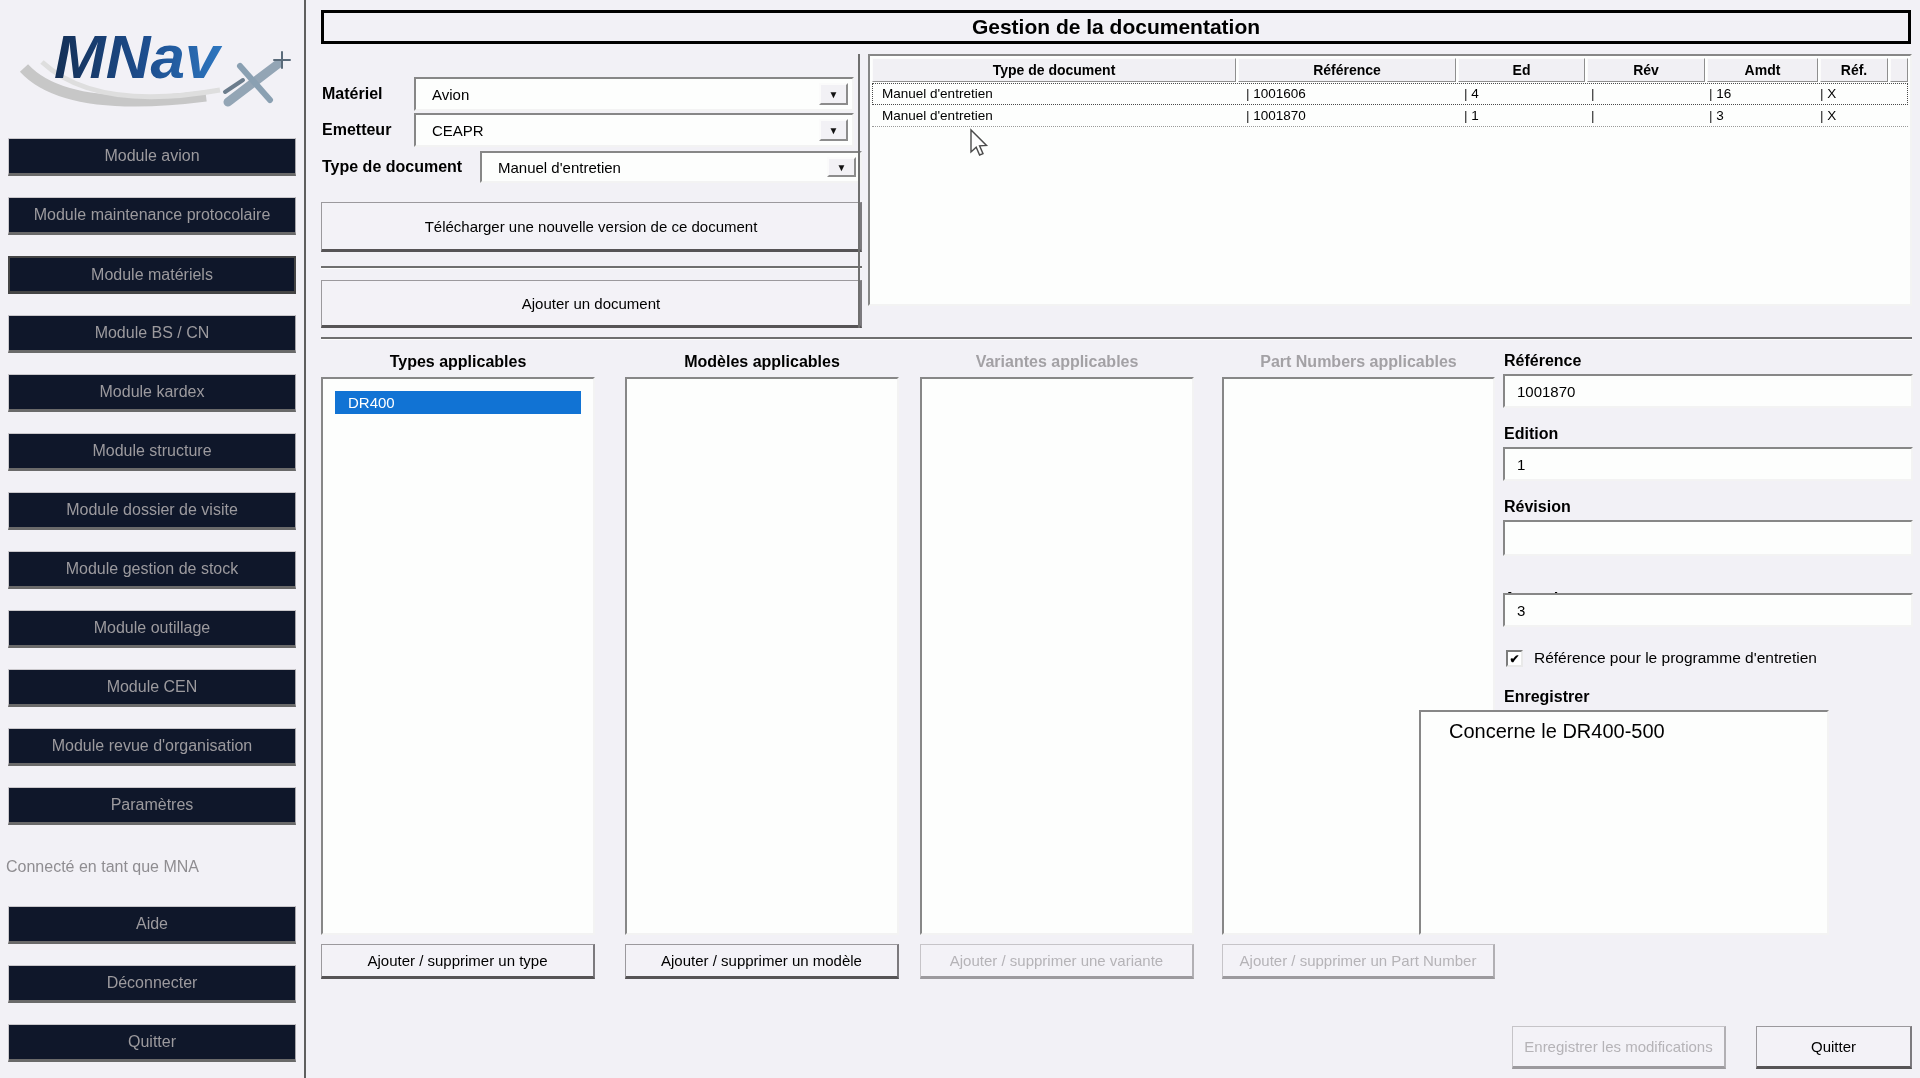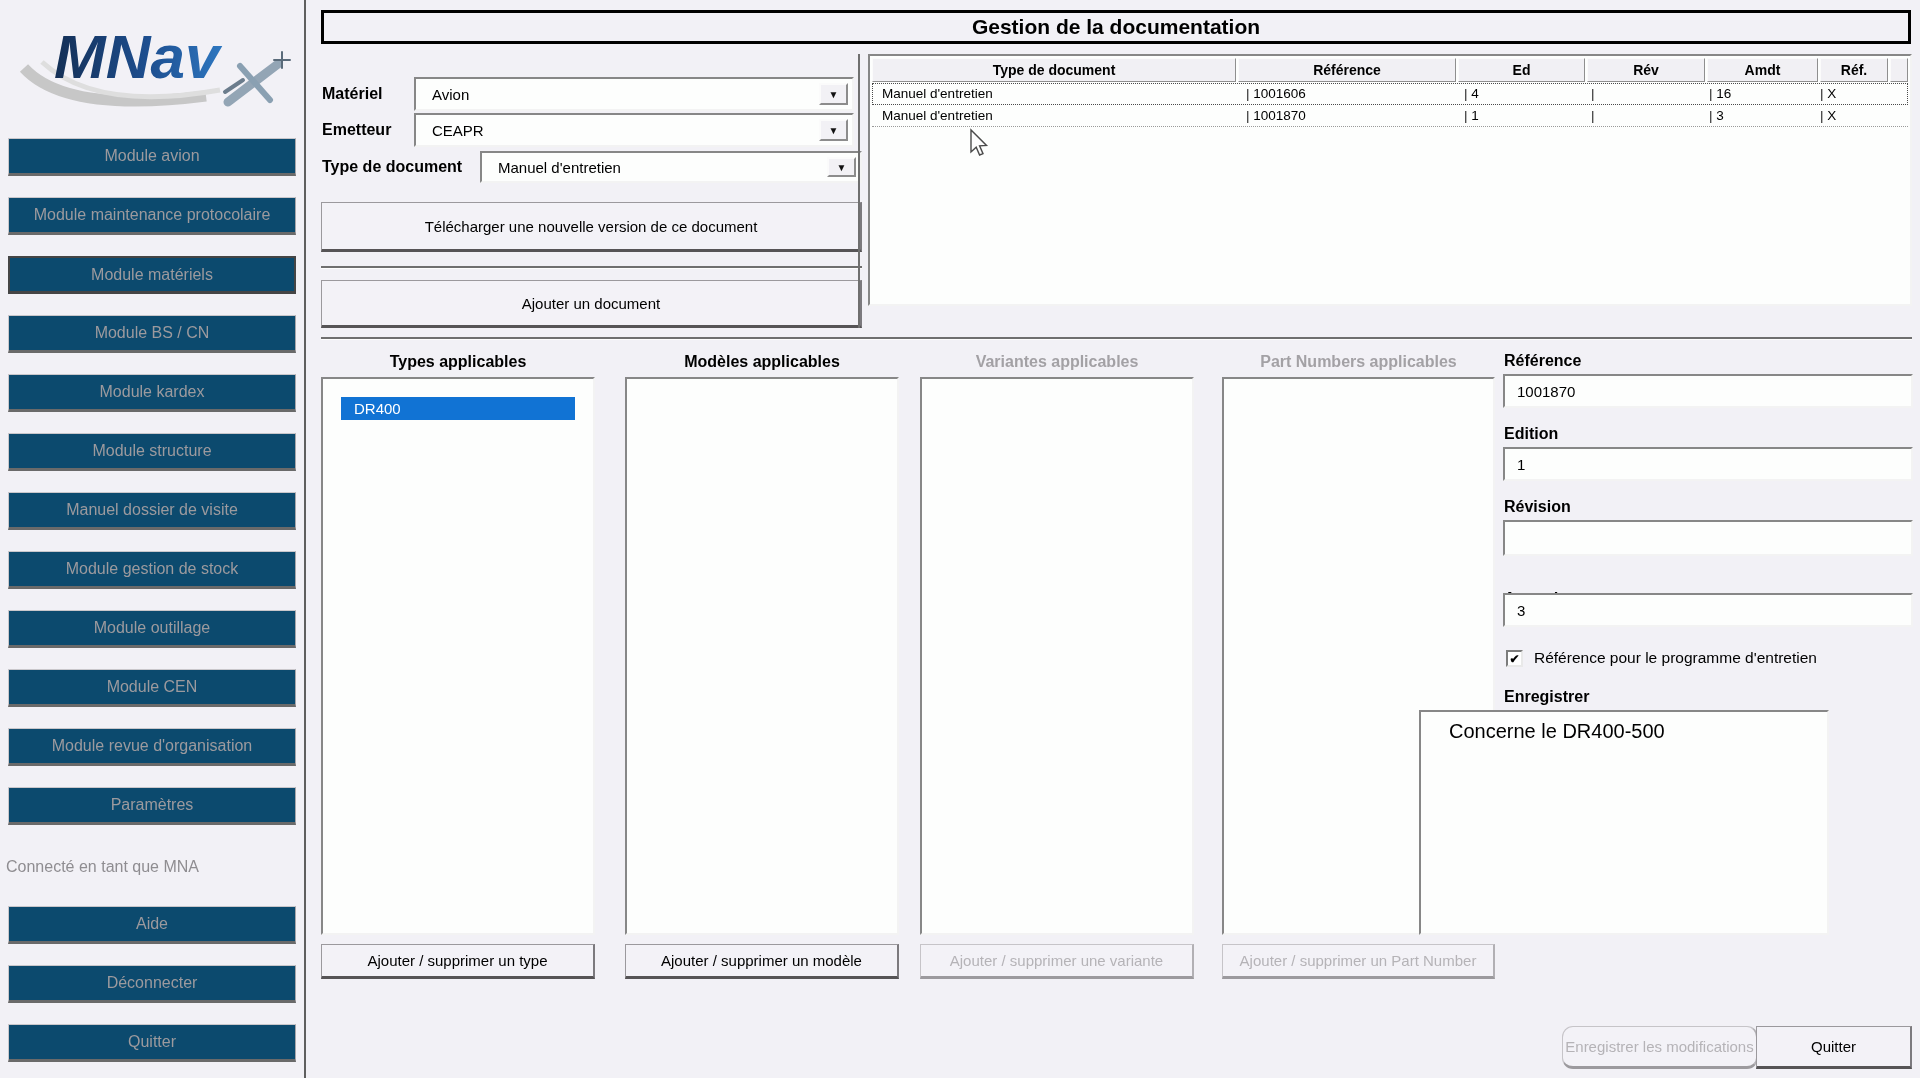--- a/index.html
+++ b/index.html
@@ -8,21 +8,21 @@
     background:#f2f1f6;
     font-family:"Liberation Sans", sans-serif;
     color:#000;
   }
   
   .sidebar{position:absolute;left:0;top:0;width:304px;height:1078px;background:#f2f1f6;border-right:2px solid #5f5f5f;}
   .logo{position:absolute;left:6px;top:4px;width:292px;height:120px;}
   .side-btn{
     position:relative;width:288px;height:38px;margin:0 0 21px 8px;
     display:flex;align-items:center;justify-content:center;
-    background:#0c4a6e;color:#9c9a9e;font-size:16px;
+    background:#0f172a;color:#9c9a9e;font-size:16px;
     border:1px solid #c9c7cb;border-bottom:3px solid #6a6a6a;border-right:1px solid #a8a6aa;
     cursor:default;box-sizing:border-box;text-align:center;
   }
   .side-btn.active{border:2px solid #454545;border-bottom:3px solid #454545;}
   .side-modules{position:absolute;left:0;top:138px;}
   .connected{position:absolute;left:6px;top:858px;font-size:16px;color:#8f8d91;}
   .side-footer{position:absolute;left:0;top:906px;}
   
   .sunken{
     background:#fdfefd;box-sizing:border-box;
@@ -61,37 +61,37 @@
     font-weight:bold;font-size:14px;flex:0 0 auto;
   }
   .doc-th.filler{flex:1;}
   .doc-row{display:flex;height:21px;align-items:center;border-bottom:1px dotted #9a9a9a;}
   .doc-row.focused{outline:1px dotted #4a4a4a;outline-offset:-1px;}
   .doc-cell{font-size:13.5px;white-space:nowrap;overflow:hidden;flex:0 0 auto;box-sizing:border-box;padding-left:10px;}
   .doc-cell.piped::before{content:"| ";white-space:pre;color:#1a1a1a;}
   
   .list-title{position:absolute;height:20px;text-align:center;font-size:16px;font-weight:bold;}
   .list-title.disabled{color:#a3a1a5;}
-  .list-box{position:absolute;top:377px;height:558px;padding:18px;}
+  .list-box{position:absolute;top:377px;height:558px;padding:12px;}
   .list-item{height:23px;line-height:23px;padding-left:13px;font-size:15px;}
   .list-item.selected{background:#1173d4;color:#fff;}
   .list-btn{position:absolute;top:944px;height:35px;}
   
   .fld-label{position:absolute;left:1504px;font-size:16px;font-weight:bold;}
   .fld-input{position:absolute;left:1503px;width:410px;font-size:15px;display:flex;align-items:center;padding-left:12px;}
   .checkbox{
     position:absolute;left:1506px;top:650px;width:17px;height:17px;box-sizing:border-box;
     background:#fff;border:2px solid;border-color:#7c7c7c #e9e9e9 #e9e9e9 #7c7c7c;
     display:flex;align-items:center;justify-content:center;font-size:12px;font-weight:bold;color:#000;
   }
   .checkbox.checked::after{content:"✔";}
   .checkbox-label{position:absolute;left:1534px;top:649px;font-size:15.5px;}
   .textarea{position:absolute;left:1419px;top:710px;width:410px;height:225px;font-size:20px;padding:8px 0 0 28px;}
   
-  .save-btn{position:absolute;left:1562px;top:1026px;width:196px;height:43px;border-radius:11px;}
+  .save-btn{position:absolute;left:1512px;top:1026px;width:214px;height:43px;}
   .quit-btn{position:absolute;left:1756px;top:1026px;width:156px;height:43px;}
   
   .cursor{position:absolute;left:966px;top:128px;width:24px;height:30px;pointer-events:none;}
 </style>
 </head>
 <body>
 
 <div class="sidebar">
   <svg class="logo" viewBox="0 0 292 120">
     <defs>
@@ -112,21 +112,21 @@
     </g>
   </svg>
 
   <div class="side-modules">
       <div class="side-btn">Module avion</div>
       <div class="side-btn">Module maintenance protocolaire</div>
       <div class="side-btn active">Module matériels</div>
       <div class="side-btn">Module BS / CN</div>
       <div class="side-btn">Module kardex</div>
       <div class="side-btn">Module structure</div>
-      <div class="side-btn">Manuel dossier de visite</div>
+      <div class="side-btn">Module dossier de visite</div>
       <div class="side-btn">Module gestion de stock</div>
       <div class="side-btn">Module outillage</div>
       <div class="side-btn">Module CEN</div>
       <div class="side-btn">Module revue d'organisation</div>
       <div class="side-btn">Paramètres</div>
     </div>
 
   <div class="connected">Connecté en tant que MNA</div>
 
   <div class="side-footer">

